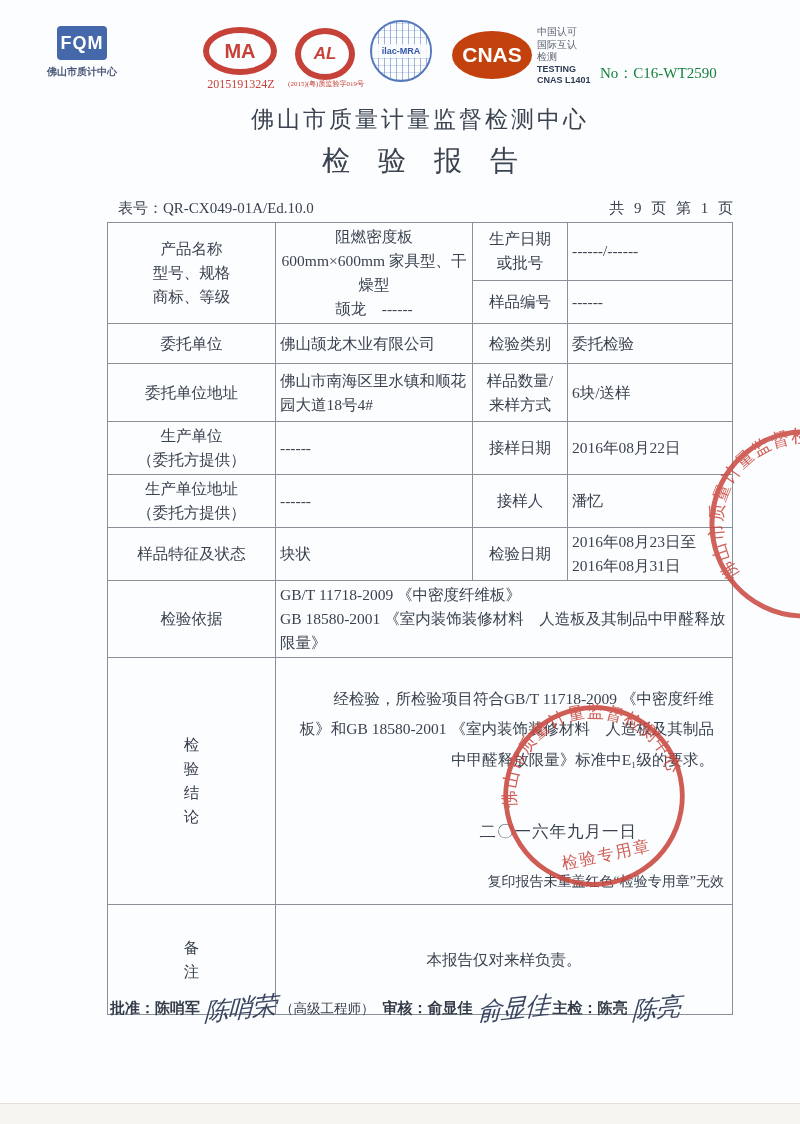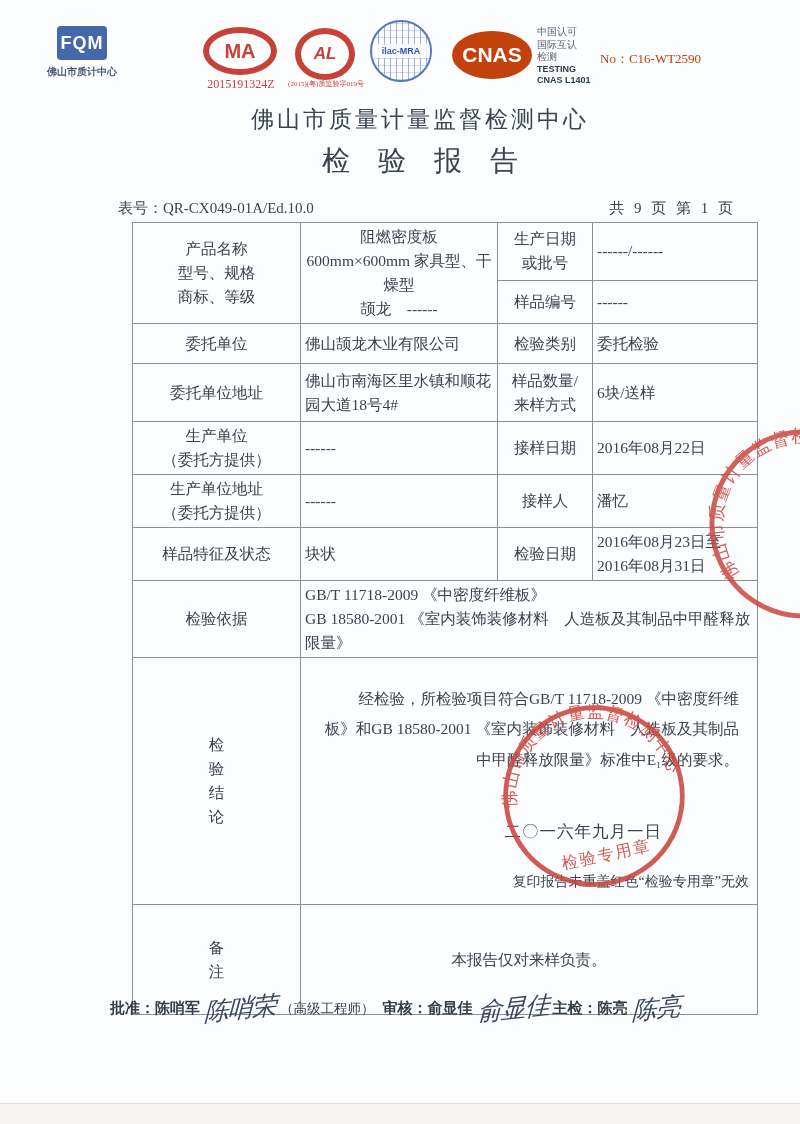--- a/index.html
+++ b/index.html
@@ -31,28 +31,28 @@
   .ilac-band{position:absolute;left:-2px;top:22px;width:62px;height:14px;background:rgba(252,253,254,.85);
     display:flex;align-items:center;justify-content:center;font-size:9px;font-weight:bold;color:#3355aa;
     font-family:"Liberation Sans","DejaVu Sans",sans-serif;}
   .cnas-oval{position:absolute;left:452px;top:31px;width:80px;height:48px;background:#c2410c;border-radius:50%;
     display:flex;align-items:center;justify-content:center;color:#fff;font-weight:bold;font-size:21px;
     font-family:"Liberation Sans","DejaVu Sans",sans-serif;}
   .cnas-caps{position:absolute;left:537px;top:26px;width:70px;line-height:1.25;
     font-family:"Liberation Sans","DejaVu Sans",sans-serif;}
   .cnas-caps .cn{font-size:10px;color:#5a6270;}
   .cnas-caps .en{font-size:9px;font-weight:bold;color:#2b3c52;}
-  .report-no{position:absolute;left:600px;top:50px;font-size:13px;color:#c2410c;}
+  .report-no{position:absolute;left:600px;top:64px;font-size:15px;color:#15803d;}
   
   .org-title{position:absolute;left:0;top:104px;width:100%;text-align:center;font-size:23px;letter-spacing:3px;color:#3a4350;}
   .doc-title{position:absolute;left:0;top:142px;width:100%;text-align:center;font-size:28px;letter-spacing:28px;text-indent:28px;color:#3a4350;}
   .form-row{position:absolute;left:118px;top:199px;width:620px;font-size:15px;color:#39424f;}
   .form-row .pgn{position:absolute;right:2px;top:0;letter-spacing:3px;}
   
-  table.report{position:absolute;left:132px;top:222px;width:625px;border-collapse:collapse;table-layout:fixed;}
+  table.report{position:absolute;left:107px;top:222px;width:625px;border-collapse:collapse;table-layout:fixed;}
   table.report td{border:1px solid #89909a;font-size:15.5px;color:#39424f;padding:2px 4px;line-height:1.55;}
   td.lab{text-align:center;}
   td.val{text-align:left;padding-left:10px;}
   td.cval{text-align:center;}
   .vlabel{display:flex;flex-direction:column;justify-content:space-around;align-items:center;height:100%;box-sizing:border-box;}
   td.concl{position:relative;vertical-align:top;}
   .concl-text{padding:24px 14px 0 14px;text-indent:2em;line-height:1.95;text-align:right;}
   .concl-date{position:absolute;right:95px;bottom:60px;font-size:16.5px;letter-spacing:1px;}
   .concl-note{position:absolute;right:8px;bottom:12px;font-size:14px;}
   .basis-cell{padding:6px 4px 6px 12px;line-height:1.85;}

